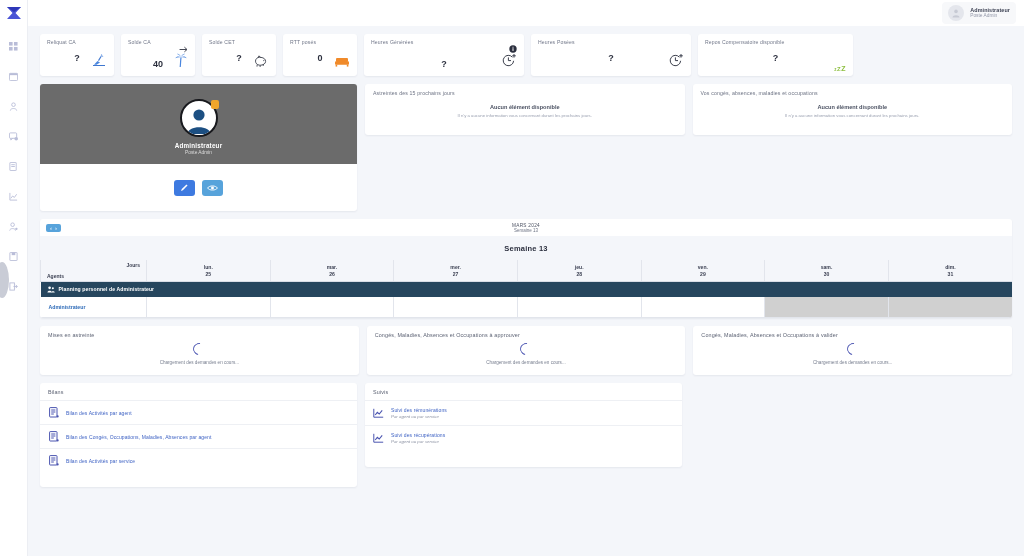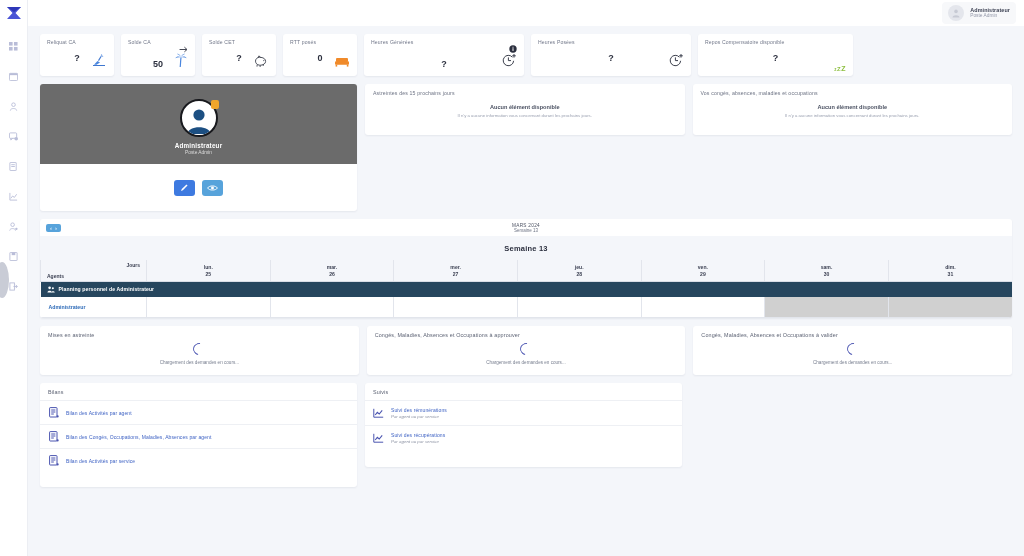--- a/index.html
+++ b/index.html
@@ -299,21 +299,21 @@
         <div class="kpi k2">
           <div class="kpi-head">
             <span class="kpi-title">Solde CA</span>
             <span>
               <svg width="9" height="7" viewBox="0 0 10 8">
                 <path d="M0.5 4 H8.5 M6 1.3 L9 4 L6 6.7" stroke="#2b2f3e" stroke-width="1" fill="none"></path>
               </svg>
             </span>
           </div>
           <div class="kpi-body">
-            <span class="kpi-value">50</span>
+            <span class="kpi-value">40</span>
             <span class="kpi-icon">
               <svg width="14" height="15" viewBox="0 0 14 15">
                 <path d="M7 4.5 C6.5 8 6.6 11 6.2 14" stroke="#4a86de" stroke-width="1.2" fill="none"></path>
                 <path d="M7 4.3 C4.5 2.8 2.2 3.6 1.4 5.2 C3 4.2 5 4 7 4.3 Z" fill="#4a86de"></path>
                 <path d="M7 4.3 C9.5 2.8 11.8 3.6 12.6 5.2 C11 4.2 9 4 7 4.3 Z" fill="#4a86de"></path>
                 <path d="M7 4.3 C6.3 1.8 4.6 0.6 3 0.9 C4.8 1.5 6.2 2.6 7 4.3 Z" fill="#4a86de"></path>
                 <path d="M7 4.3 C7.7 1.8 9.4 0.6 11 0.9 C9.2 1.5 7.8 2.6 7 4.3 Z" fill="#4a86de"></path>
               </svg>
             </span>
           </div>

